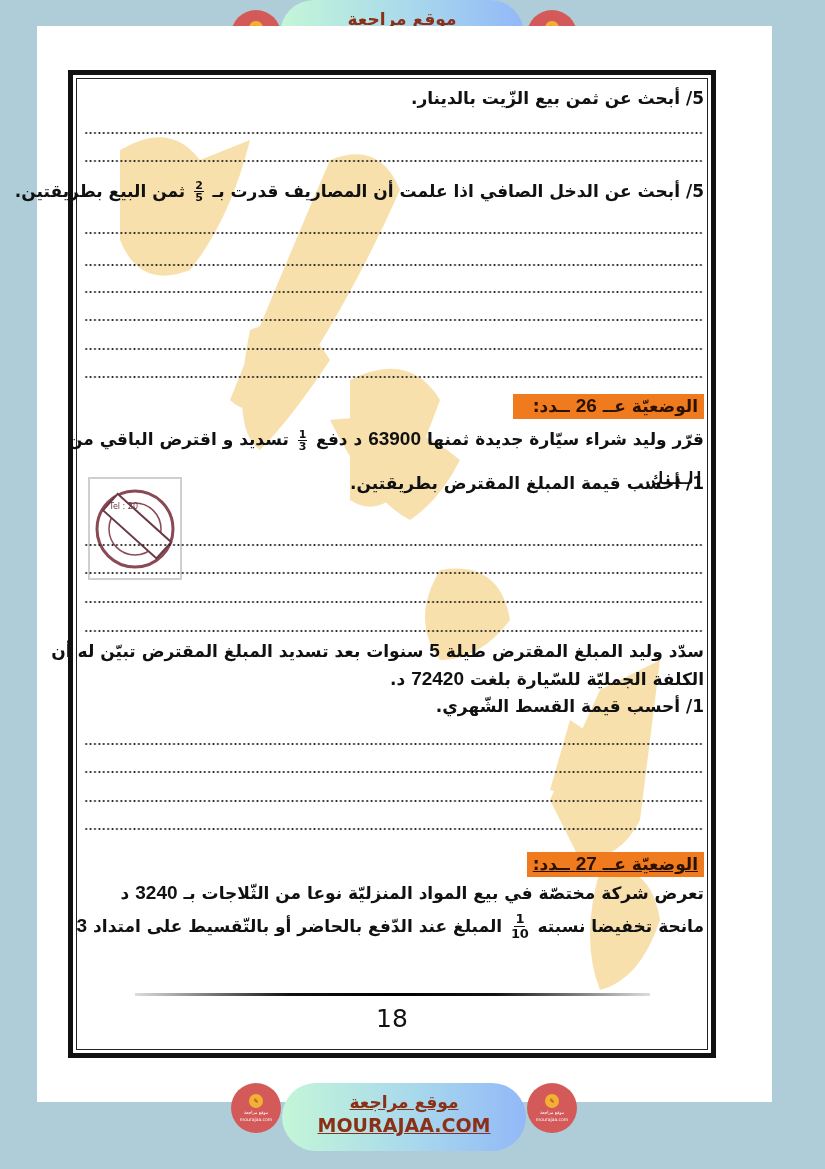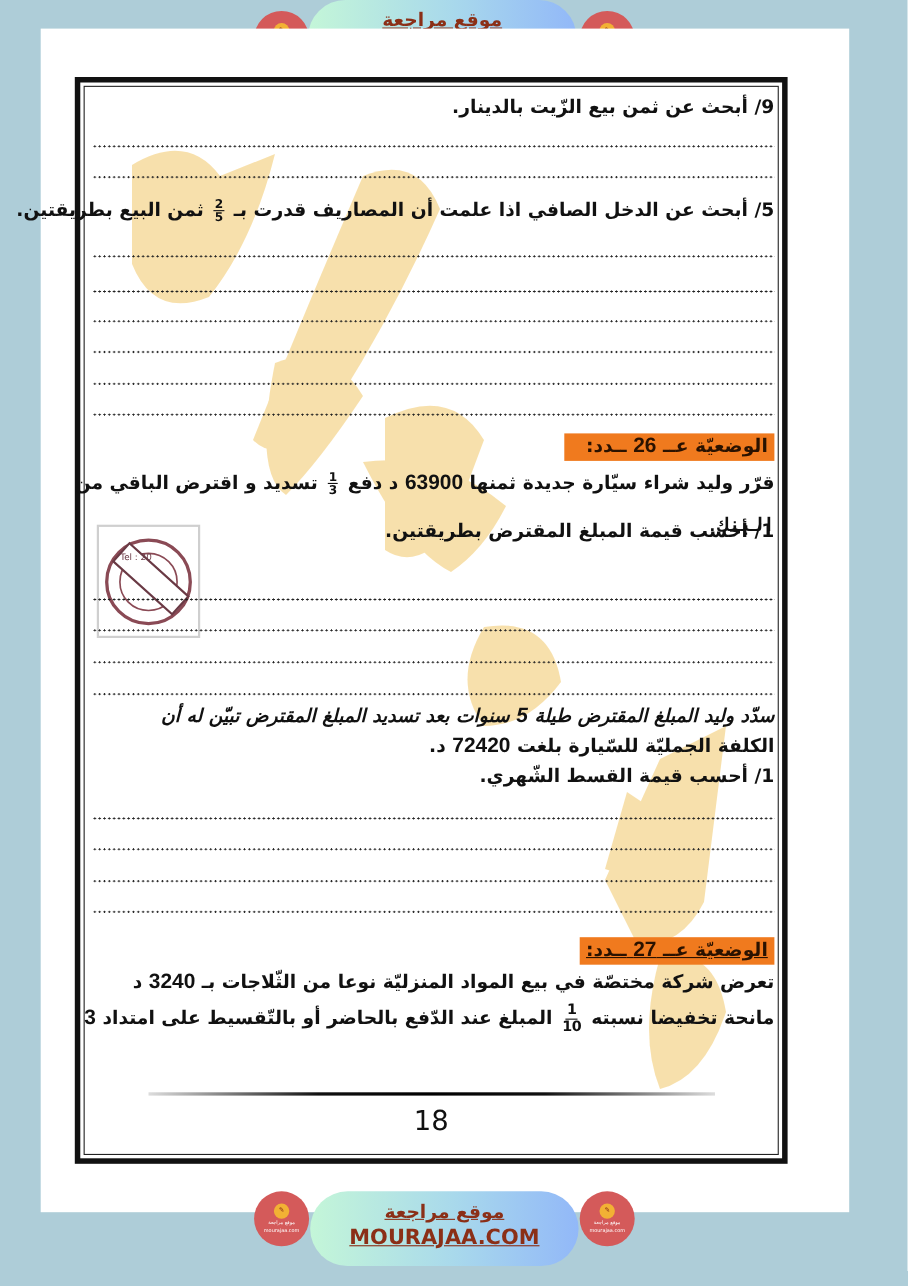--- a/index.html
+++ b/index.html
@@ -112,21 +112,21 @@
     <path d="M490 620 L520 640 L500 700 L470 690 Z"></path>
     <path d="M520 770 Q570 760 580 820 Q560 880 520 890 Q500 840 520 770 Z"></path>
   </g>
 </svg>
 
 <div class="frame-outer"></div>
 <div class="frame-inner"></div>
 
 <div class="content" style="height:960px;">
 
-  <div class="line-text" style="top:6px;">9/ أبحث عن ثمن بيع الزّيت بالدينار.</div>
+  <div class="line-text" style="top:6px;">5/ أبحث عن ثمن بيع الزّيت بالدينار.</div>
   <div class="dots" style="top:50px;"></div>
   <div class="dots" style="top:78px;"></div>
 
   <div class="line-text" style="top:98px;">
     <span>5/ أبحث عن الدخل الصافي اذا علمت أن المصاريف قدرت بـ</span>
     <span class="frac">
         <span class="num">2</span>
         <span>5</span>
       </span>
     <span>ثمن البيع بطريقتين.</span>
@@ -159,21 +159,21 @@
       <circle cx="45" cy="50" r="26" fill="none" stroke="#8a4a55" stroke-width="1.5"></circle>
       <rect x="10" y="35" width="72" height="22" fill="#fff" stroke="#6a3a45" stroke-width="2" transform="rotate(42 45 48)"></rect>
       <text x="48" y="30" font-size="8" fill="#6a3a45" font-family="DejaVu Sans, sans-serif">Tel : 20</text>
     </svg>
   </div>
   <div class="dots" style="top:462px;"></div>
   <div class="dots" style="top:490px;"></div>
   <div class="dots" style="top:519px;"></div>
   <div class="dots" style="top:548px;"></div>
 
-  <div class="line-text" style="top:558px;font-style:italic;">
+  <div class="line-text" style="top:558px;">
     <span>سدّد وليد المبلغ المقترض طيلة</span>
     <span class="num-bold">5</span>
     <span>سنوات  بعد تسديد المبلغ المقترض تبيّن له أن</span>
   </div>
   <div class="line-text" style="top:586px;">
     <span>الكلفة الجمليّة للسّيارة بلغت</span>
     <span class="num-bold">72420</span>
     <span>د.</span>
   </div>
   <div class="line-text" style="top:614px;">1/ أحسب قيمة القسط الشّهري.</div>

